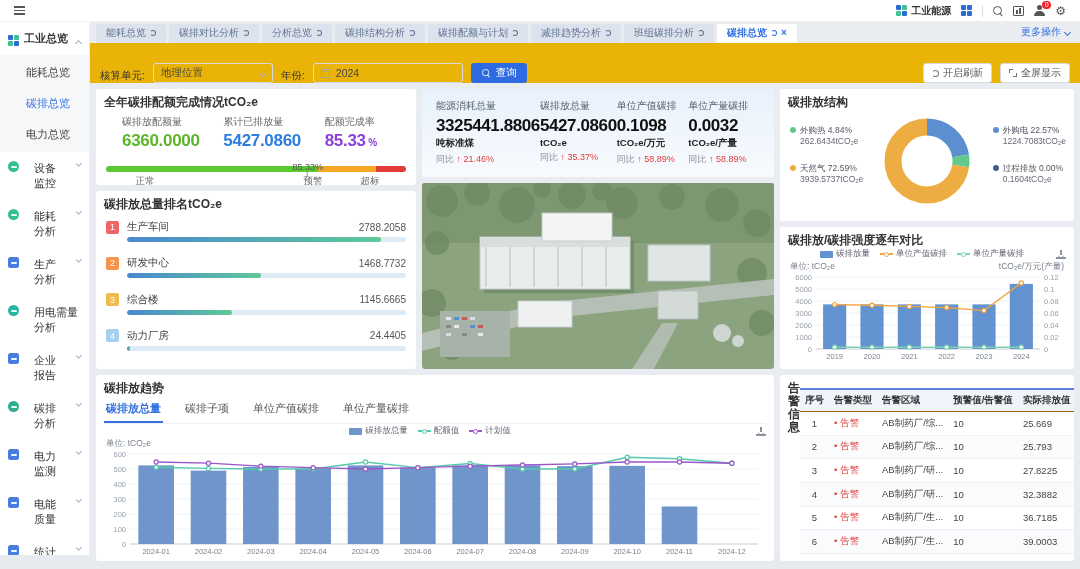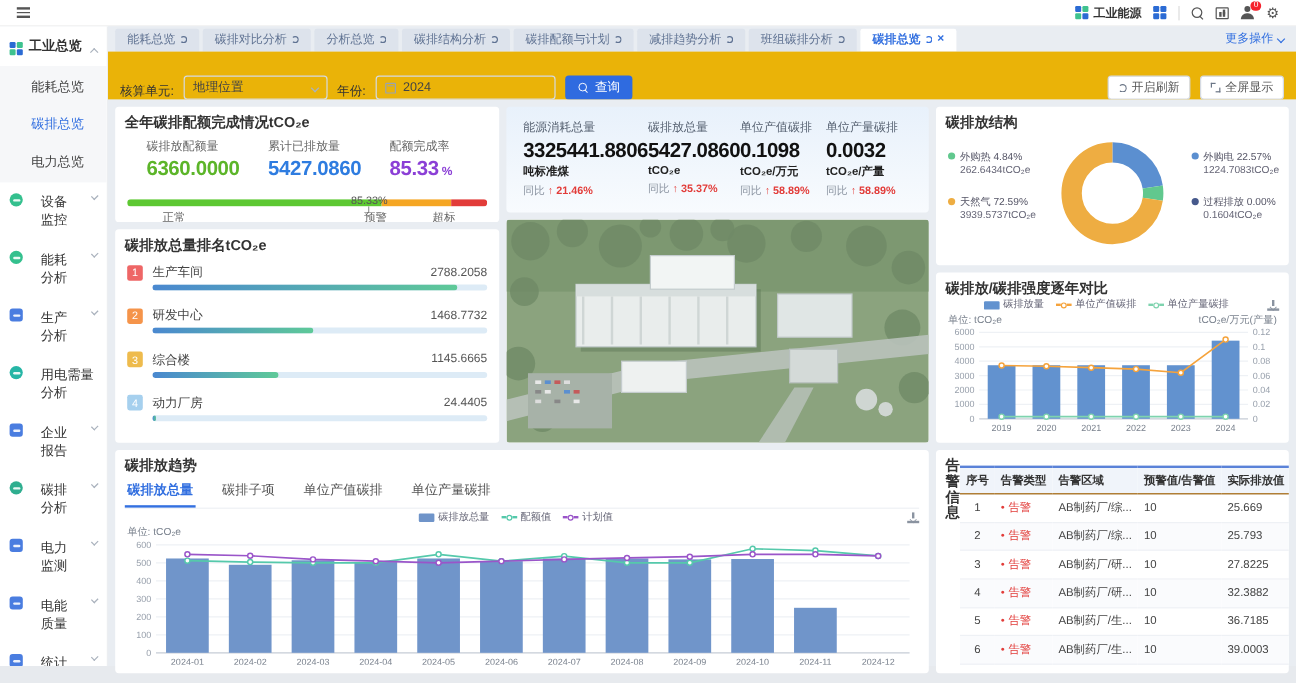--- a/index.html
+++ b/index.html
@@ -97,21 +97,21 @@
 .rank-track{height:5px;background:#ddebf6;border-radius:3px;margin-left:21px;overflow:hidden}
 .rank-fill{height:100%;border-radius:3px;background:linear-gradient(90deg,#4a88d0,#5ec998)}
 
 .stats-strip{height:88px;border-radius:3px;background:linear-gradient(180deg,#e8f1fb,#f8fbfe);display:flex;padding:10px 14px 0}
 .stat-cell{flex:1.1}
 .stat-cell:first-child{flex:1.5}
 .st-lab{color:#556070;font-size:10px;margin-bottom:3px}
 .st-val{color:#111;font-size:17px;font-weight:bold;letter-spacing:-.4px}
 .st-unit{color:#222;font-weight:bold;font-size:9.5px;margin-top:1px}
 .st-yoy{color:#8a93a0;font-size:9px;margin-top:3px}
-.st-yoy b{color:#e23c39;font-weight:bold}
+.st-yoy b{color:#e23c39;font-weight:normal}
 
 .building{flex:1;padding:0;border-radius:3px;overflow:hidden}
 .building svg{display:block;width:100%;height:100%}
 
 .donut{height:132px}
 .donut-area{position:relative;height:100px;margin-top:2px}
 .donut-area > svg{position:absolute;left:50%;top:50%;transform:translate(-50%,-50%)}
 .dlegend{position:absolute;top:14px;display:flex;flex-direction:column;gap:16px;font-size:8.5px;color:#556}
 .dlegend.left{left:2px}.dlegend.right{right:0}
 .dl-item{line-height:11px}

